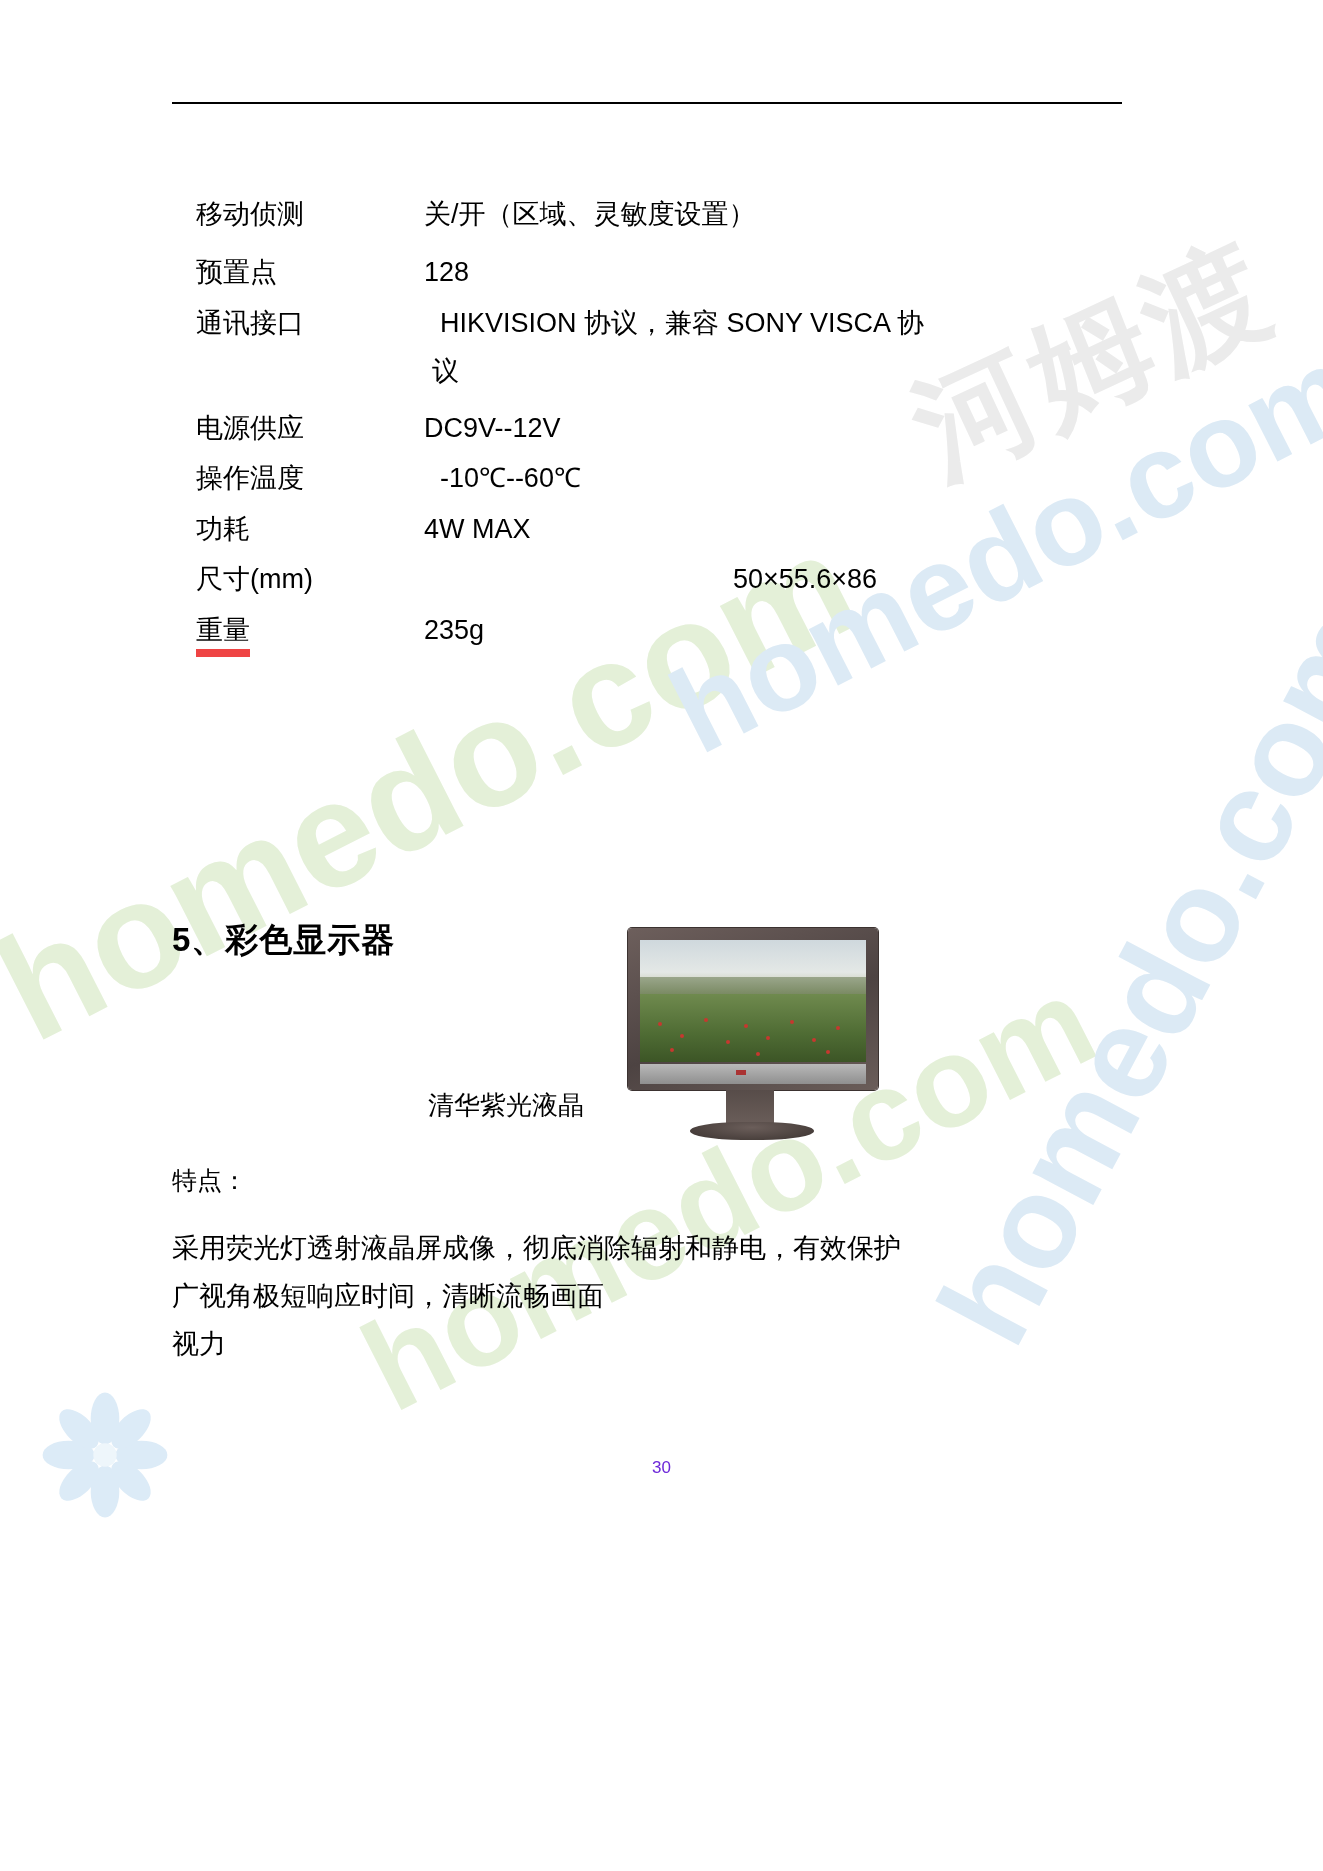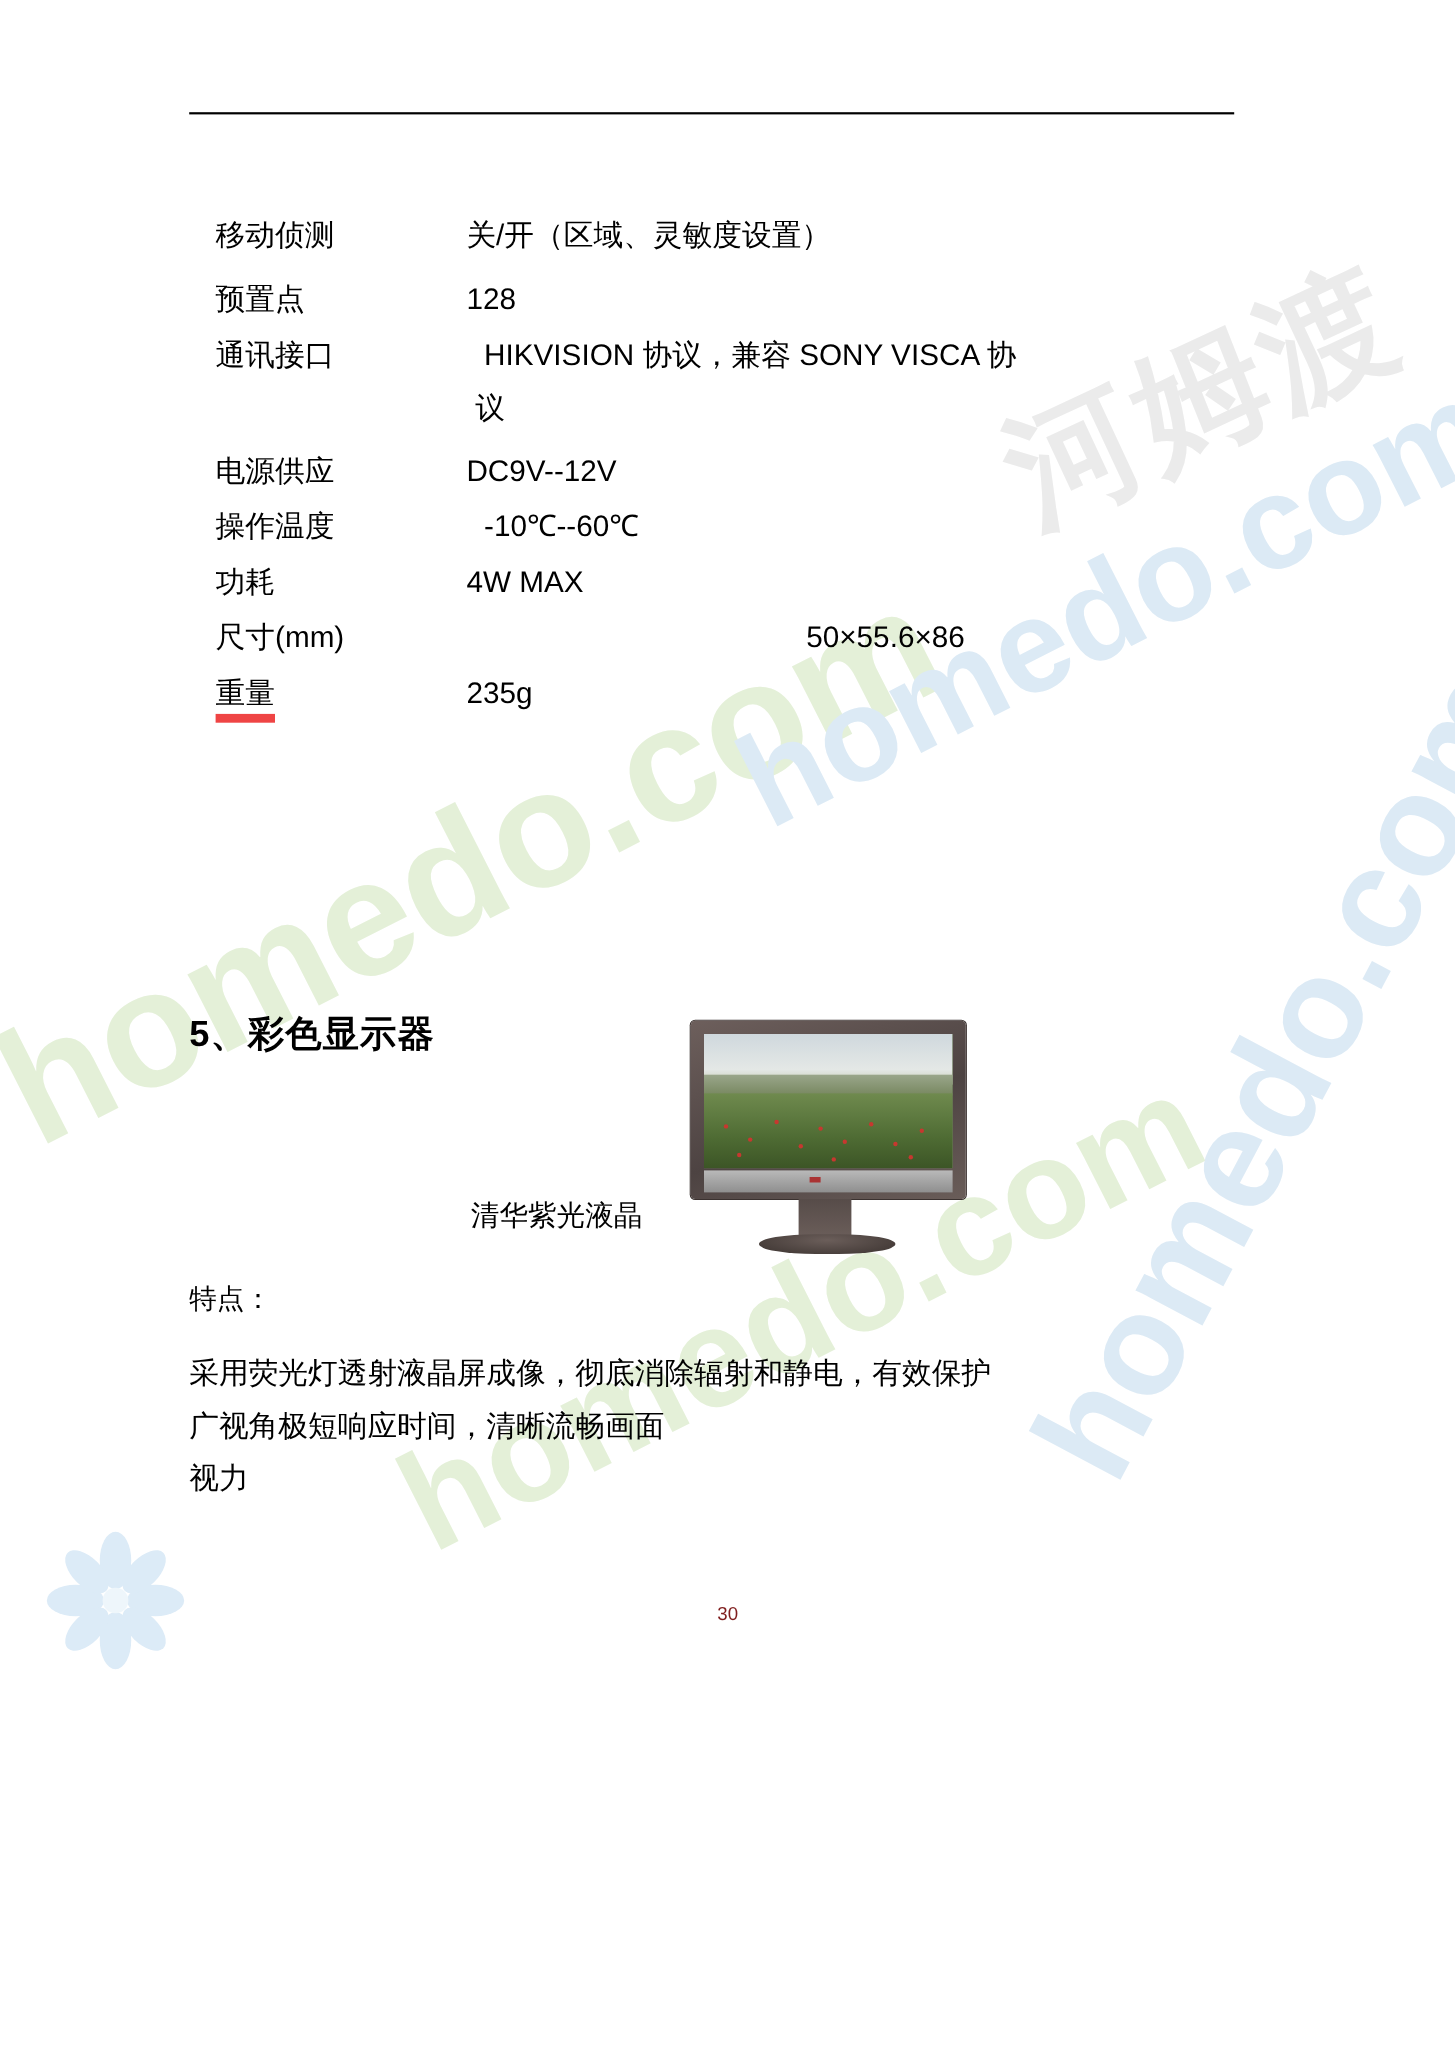--- a/index.html
+++ b/index.html
@@ -247,21 +247,21 @@
   }
 
   
   .page-number {
     position: absolute;
     left: 0;
     right: 0;
     top: 1458px;
     text-align: center;
     font-size: 17px;
-    color: #7f1d1d;
+    color: #6d28d9;
   }
 </style>
 </head>
 <body>
 
 <div class="page">
 
   <div class="wm wm-green wm1">homedo.com</div>
   <div class="wm wm-green wm2">homedo.com</div>
   <div class="wm wm-blue wm3">homedo.com</div>

